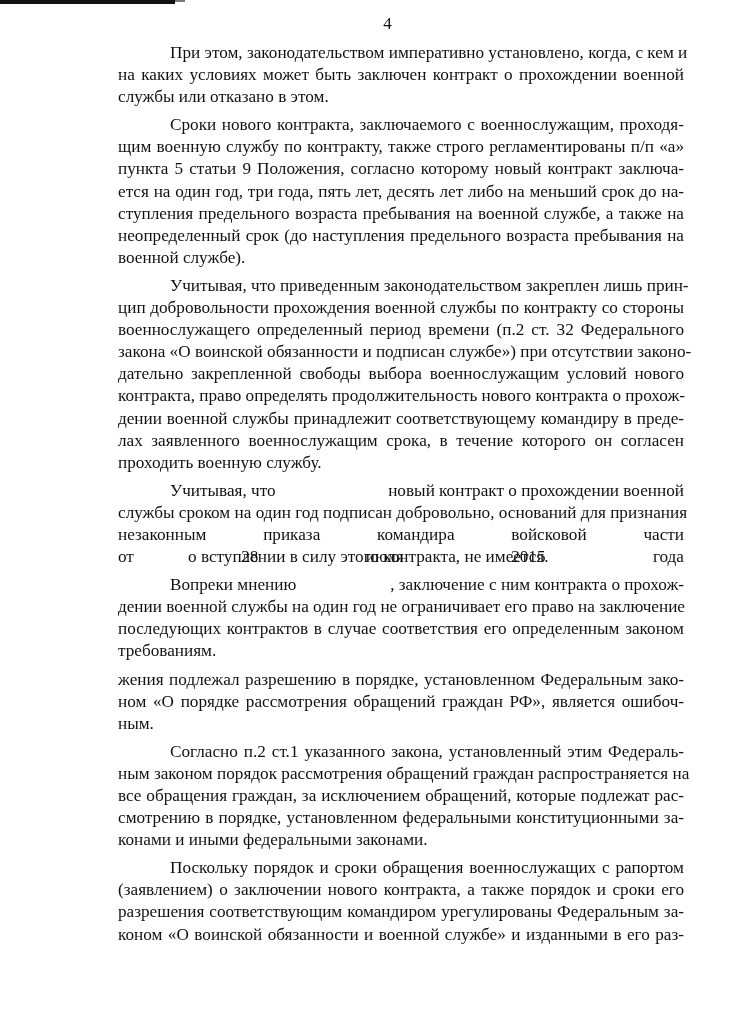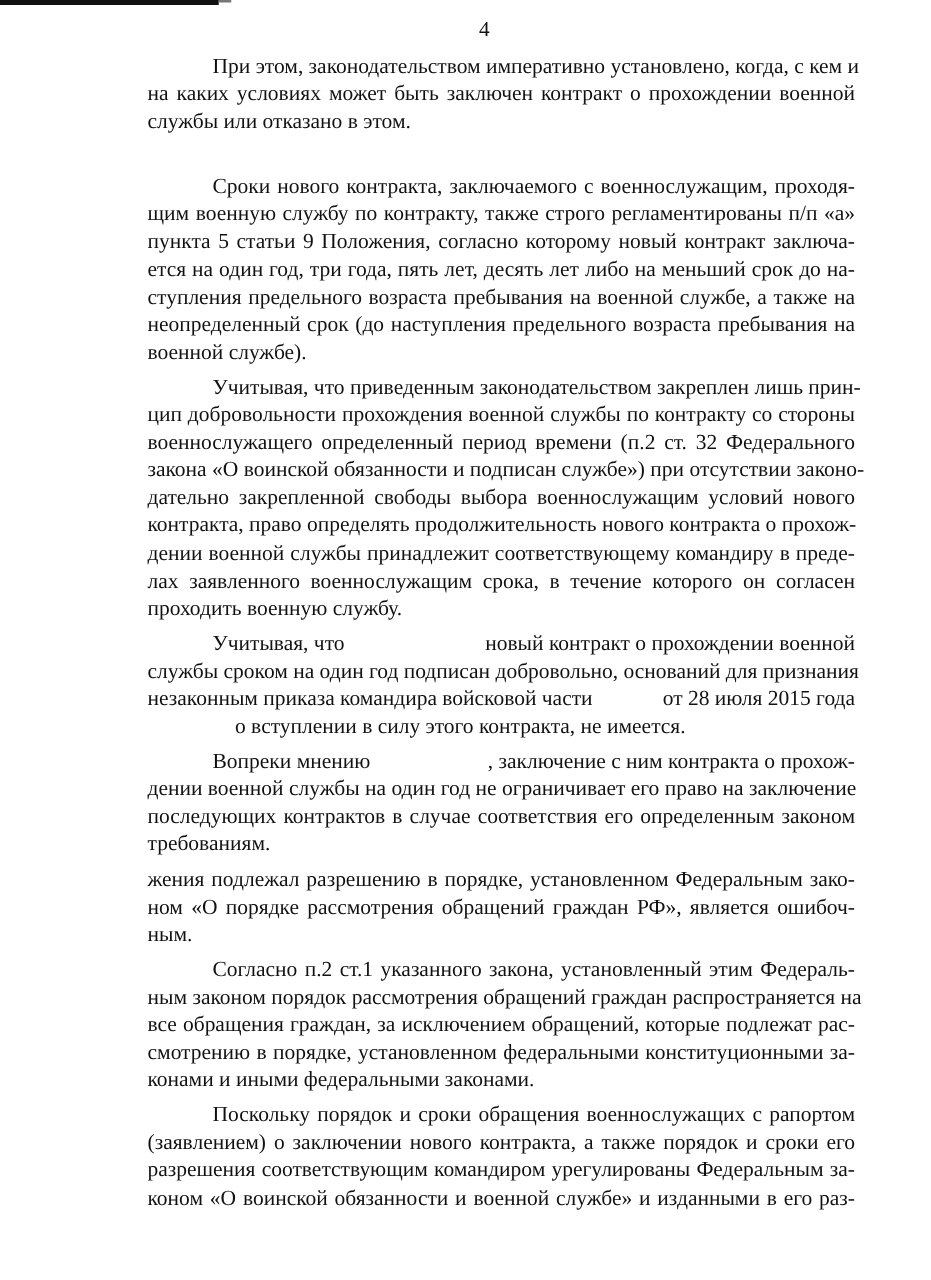--- a/index.html
+++ b/index.html
@@ -25,21 +25,21 @@
 
 <div class="body" id="doc-body">
     <div class="para-gap"></div>
     <div>
       <span class="line" style="padding-left: 52px;">При этом, законодательством императивно установлено, когда, с кем и</span>
       <span class="line">на каких условиях может быть заключен контракт о прохождении военной</span>
       <span class="line last">службы или отказано в этом.</span>
     </div>
     <div class="para-gap"></div>
     <div>
-      <span class="line" style="padding-left: 52px; margin-top: 24px;">Сроки нового контракта, заключаемого с военнослужащим, проходя-</span>
+      <span class="line" style="padding-left: 52px;">Сроки нового контракта, заключаемого с военнослужащим, проходя-</span>
       <span class="line">щим военную службу по контракту, также строго регламентированы п/п «а»</span>
       <span class="line">пункта 5 статьи 9 Положения, согласно  которому новый контракт заключа-</span>
       <span class="line">ется на один год, три года, пять лет, десять лет либо на меньший срок до на-</span>
       <span class="line">ступления предельного возраста пребывания на военной службе, а также на</span>
       <span class="line">неопределенный срок (до наступления предельного возраста пребывания на</span>
       <span class="line last">военной службе).</span>
     </div>
     <div class="para-gap"></div>
     <div>
       <span class="line" style="padding-left: 52px;">Учитывая, что приведенным законодательством закреплен лишь прин-</span>
@@ -53,21 +53,21 @@
       <span class="line last">проходить военную службу.</span>
     </div>
     <div class="para-gap"></div>
     <div>
       <span class="line" style="display: flex; justify-content: space-between; padding-left: 52px;">
         <span>Учитывая, что</span>
         <span class="gap" style="width: 10px;"></span>
         <span>новый контракт о прохождении военной</span>
       </span>
       <span class="line">службы сроком на один год подписан добровольно, оснований для признания</span>
-      <span class="line" style="display: flex; justify-content: space-between;">
+      <span class="line" style="display: flex; justify-content: flex-start; flex-direction: column;">
         <span>незаконным приказа командира войсковой части</span>
         <span class="gap" style="width: 10px;"></span>
         <span>от 28 июля 2015 года</span>
       </span>
       <span class="line last" style="padding-left: 70px;">о вступлении в силу этого контракта, не имеется.</span>
     </div>
     <div class="para-gap"></div>
     <div>
       <span class="line" style="display: flex; justify-content: space-between; padding-left: 52px; align-items: flex-end;">
         <span>Вопреки мнению</span>

